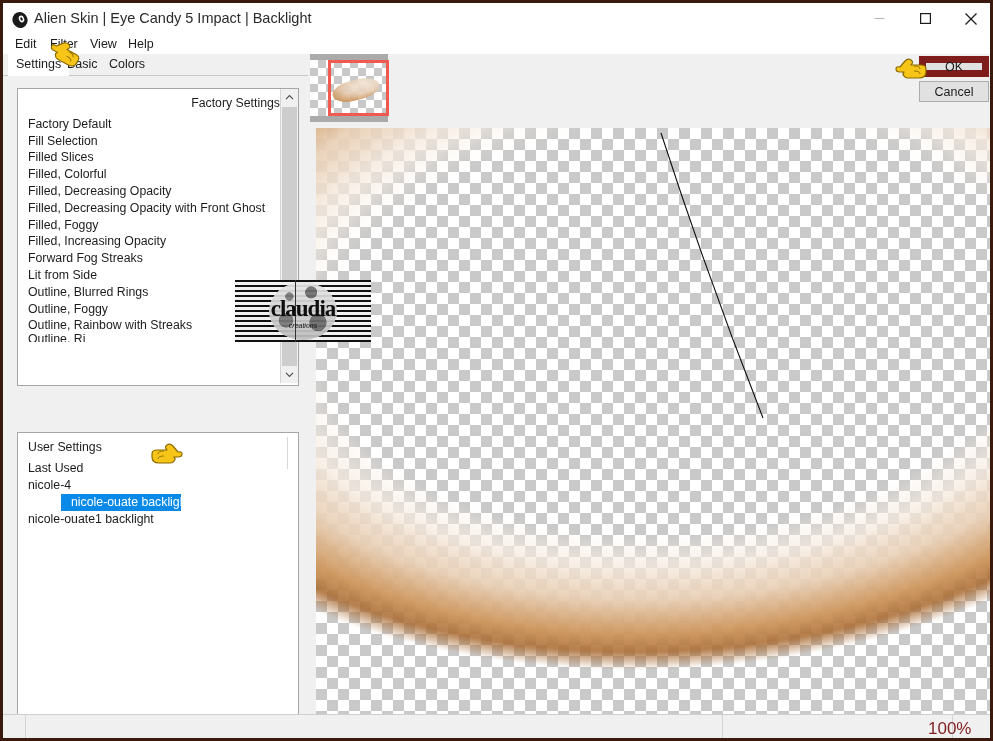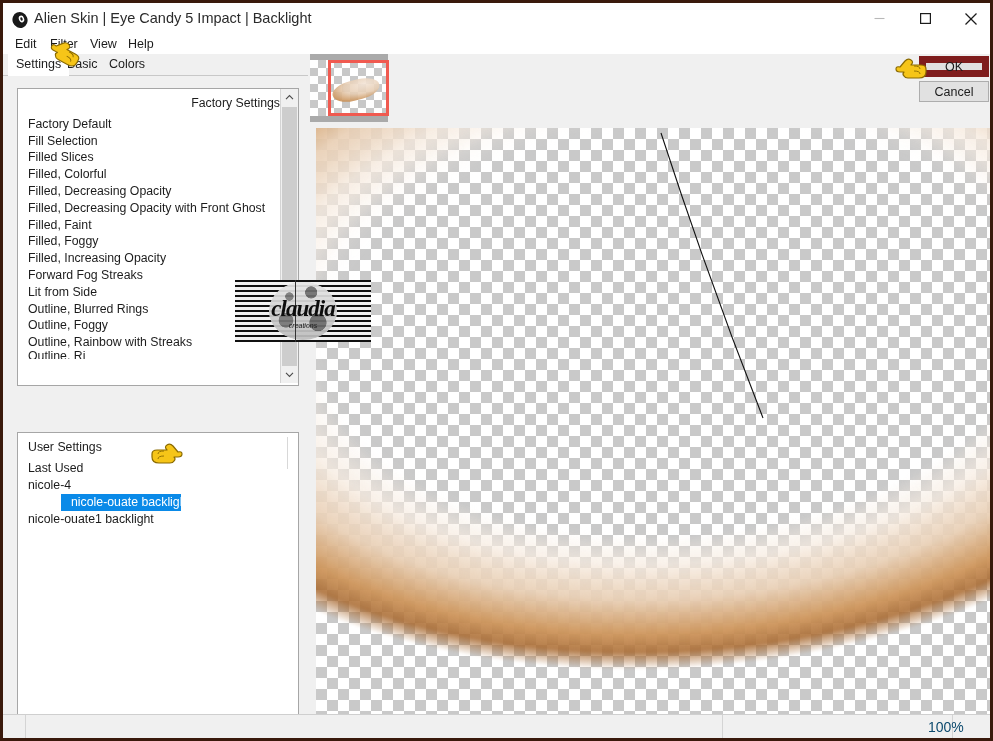--- a/index.html
+++ b/index.html
@@ -239,40 +239,40 @@
     background:
       radial-gradient(circle at 30% 25%,#7a7a7a 0 6%,transparent 7%),
       radial-gradient(circle at 62% 18%,#6e6e6e 0 9%,transparent 10%),
       radial-gradient(circle at 25% 66%,#757575 0 11%,transparent 12%),
       radial-gradient(circle at 72% 70%,#6a6a6a 0 13%,transparent 14%),
       linear-gradient(#e8e8e8,#bcbcbc);
   }
   #wm-text{
     position:absolute;left:0;top:16px;width:136px;text-align:center;
     font-family:"Liberation Serif",serif;font-size:23px;font-weight:700;
-    color:#0d0d0d;letter-spacing:-1px;font-style:italic;
+    color:#0d0d0d;letter-spacing:-1px;
   }
   #wm-sub{
     position:absolute;left:0;top:42px;width:136px;text-align:center;
     font-size:7px;color:#1a1a1a;font-style:italic;
   }
   #wm-vline{
     position:absolute;left:60px;top:0;width:1px;height:62px;background:#333;
   }
   
   #statusbar{
     position:absolute;left:0;top:711px;width:987px;height:24px;
     background:#f0f0f0;border-top:1px solid #cfcfcf;
   }
   .sb-cell{position:absolute;top:0;height:23px;border-right:1px solid #d4d4d4;}
   #sb-c1{left:0;width:22px;}
   #sb-c2{left:22px;width:697px;}
   #sb-c3{left:719px;width:230px;}
   #zoom-level{
-    position:absolute;left:925px;top:4px;font-size:14px;color:#0c4a6e;
+    position:absolute;left:925px;top:4px;font-size:17px;color:#7f1d1d;
   }
   
   .hand{position:absolute;width:46px;height:30px;}
 </style>
 </head>
 <body>
 
 <div id="app">
 <div id="win">
 
@@ -321,21 +321,20 @@
 
     <div id="factory-box">
       <div id="factory-list">
         <div class="fitem header">Factory Settings</div>
         <div class="fitem">Factory Default</div>
         <div class="fitem">Fill Selection</div>
         <div class="fitem">Filled Slices</div>
         <div class="fitem">Filled, Colorful</div>
         <div class="fitem">Filled, Decreasing Opacity</div>
         <div class="fitem">Filled, Decreasing Opacity with Front Ghost</div>
-        <div class="fitem">Filled, Faint</div>
         <div class="fitem">Filled, Foggy</div>
         <div class="fitem">Filled, Increasing Opacity</div>
         <div class="fitem">Forward Fog Streaks</div>
         <div class="fitem">Lit from Side</div>
         <div class="fitem">Outline, Blurred Rings</div>
         <div class="fitem">Outline, Foggy</div>
         <div class="fitem">Outline, Rainbow with Streaks</div>
         <div class="fitem clipped">Outline, Ri</div>
       </div>
       <div id="factory-scroll">

